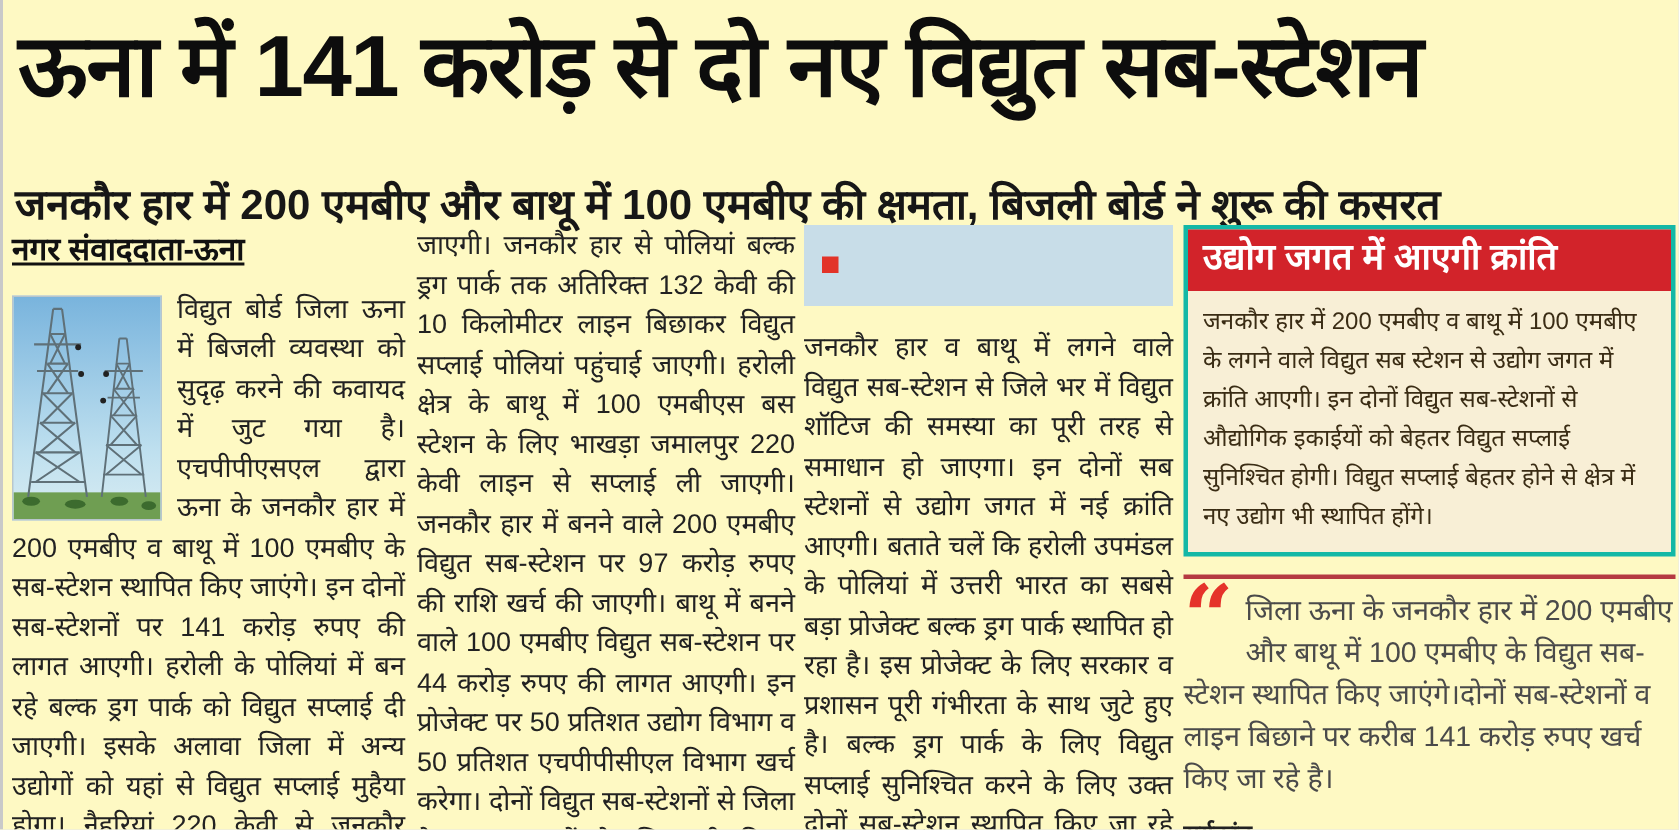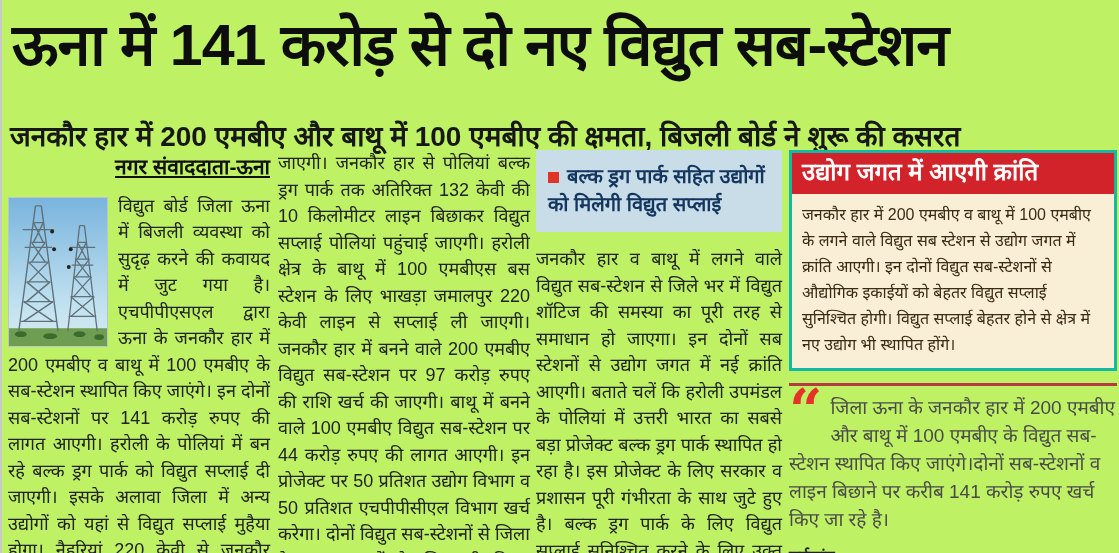--- a/index.html
+++ b/index.html
@@ -1,17 +1,17 @@
 <!DOCTYPE html>
 <html lang="hi"><head>
 <meta charset="utf-8">
 <style>
   html,body { margin:0; padding:0; background:#e8e8e8; }
   .page {
-    position:relative; width:1119px; height:553px; background:#bef264;
+    position:relative; width:1119px; height:553px; background:#fef9c3;
     font-family:"Liberation Sans","DejaVu Sans",sans-serif;
     color:#1a1a1a; overflow:hidden; box-sizing:border-box;
     border-left:2px solid #c9c9c9;
   }
   .headline {
     position:absolute; top:6px; left:10px; width:1100px;
     font-size:58px; font-weight:900; color:#0d0d0d;
     letter-spacing:-1px; line-height:1.35; white-space:nowrap;
     transform:scaleX(1.02); transform-origin:left;
   }
@@ -20,21 +20,21 @@
     font-size:28px; font-weight:700; color:#171717; white-space:nowrap;
   }
   .content { position:absolute; top:150px; left:0; width:1119px; height:403px; }
   .col { position:absolute; top:0; text-align:justify; font-size:18px; line-height:26.5px; color:#222; }
   .col1 { left:6px;  width:262px; }
   .col2 { left:276px; width:252px; }
   .col3 { left:534px; width:246px; }
   .col4 { left:787px; width:328px; text-align:left; }
 
   .byline {
-    text-align:right; font-weight:700; font-size:21px; color:#111;
+    text-align:left; font-weight:700; font-size:21px; color:#111;
     text-decoration:underline; margin:4px 0 12px 0;
   }
   .tower-fig {
     float:left; width:100px; height:150px; margin:4px 10px 4px 0;
     border:1px solid #b9c6cc; box-sizing:border-box; background:#bfe0ef;
   }
   .tower-fig svg { display:block; width:100%; height:100%; }
 
   .highlight-box {
     background:#c8dde8; padding:12px 10px 14px 12px; margin-bottom:14px;
@@ -114,21 +114,21 @@
         <span>विद्युत बोर्ड जिला ऊना में बिजली व्यवस्था को सुदृढ़ करने की कवायद में जुट गया है। एचपीपीएसएल द्वारा ऊना के जनकौर हार में 200 एमबीए व बाथू में 100 एमबीए के सब-स्टेशन स्थापित किए जाएंगे। इन दोनों सब-स्टेशनों पर 141 करोड़ रुपए की लागत आएगी। हरोली के पोलियां में बन रहे बल्क ड्रग पार्क को विद्युत सप्लाई दी जाएगी। इसके अलावा जिला में अन्य उद्योगों को यहां से विद्युत सप्लाई मुहैया होगा। नैहरियां 220 केवी से जनकौर विद्युत सब-स्टेशन तक 36 किलोमीटर की लाइन बिछाई</span>
       </div>
     </div>
 
     <div class="col col2">
       <span>जाएगी। जनकौर हार से पोलियां बल्क ड्रग पार्क तक अतिरिक्त 132 केवी की 10 किलोमीटर लाइन बिछाकर विद्युत सप्लाई पोलियां पहुंचाई जाएगी। हरोली क्षेत्र के बाथू में 100 एमबीएस बस स्टेशन के लिए भाखड़ा जमालपुर 220 केवी लाइन से सप्लाई ली जाएगी। जनकौर हार में बनने वाले 200 एमबीए विद्युत सब-स्टेशन पर 97 करोड़ रुपए की राशि खर्च की जाएगी। बाथू में बनने वाले 100 एमबीए विद्युत सब-स्टेशन पर 44 करोड़ रुपए की लागत आएगी। इन प्रोजेक्ट पर 50 प्रतिशत उद्योग विभाग व 50 प्रतिशत एचपीपीसीएल विभाग खर्च करेगा। दोनों विद्युत सब-स्टेशनों से जिला के अन्य स्थानों के लिए भी विद्युत सप्लाई होगी। उक्त दोनों प्रोजेक्ट्यों को सिरे चढ़ाने के लिए विद्युत बोर्ड मुस्तैदी से जुट गया है।</span>
     </div>
 
     <div class="col col3">
       <div class="highlight-box">
-        <span class="bullet"></span><span>बल्क ड्रग पार्क सहित उद्योगों को मिलेगी विद्युत सप्लाई</span>
+        <span class="bullet"></span>
       </div>
       <span>जनकौर हार व बाथू में लगने वाले विद्युत सब-स्टेशन से जिले भर में विद्युत शॉटिज की समस्या का पूरी तरह से समाधान हो जाएगा। इन दोनों सब स्टेशनों से उद्योग जगत में नई क्रांति आएगी। बताते चलें कि हरोली उपमंडल के पोलियां में उत्तरी भारत का सबसे बड़ा प्रोजेक्ट बल्क ड्रग पार्क स्थापित हो रहा है। इस प्रोजेक्ट के लिए सरकार व प्रशासन पूरी गंभीरता के साथ जुटे हुए है। बल्क ड्रग पार्क के लिए विद्युत सप्लाई सुनिश्चित करने के लिए उक्त दोनों सब-स्टेशन स्थापित किए जा रहे है। वहीं घरेलू उपभोक्ताओं को भारी राहत मिलेगी।</span>
     </div>
 
     <div class="col col4">
       <div class="crisis-box">
         <div class="box-header">उद्योग जगत में आएगी क्रांति</div>
         <div class="box-body">जनकौर हार में 200 एमबीए व बाथू में 100 एमबीए के लगने वाले विद्युत सब स्टेशन से उद्योग जगत में क्रांति आएगी। इन दोनों विद्युत सब-स्टेशनों से औद्योगिक इकाईयों को बेहतर विद्युत सप्लाई सुनिश्चित होगी। विद्युत सप्लाई बेहतर होने से क्षेत्र में नए उद्योग भी स्थापित होंगे।</div>
       </div>
 

